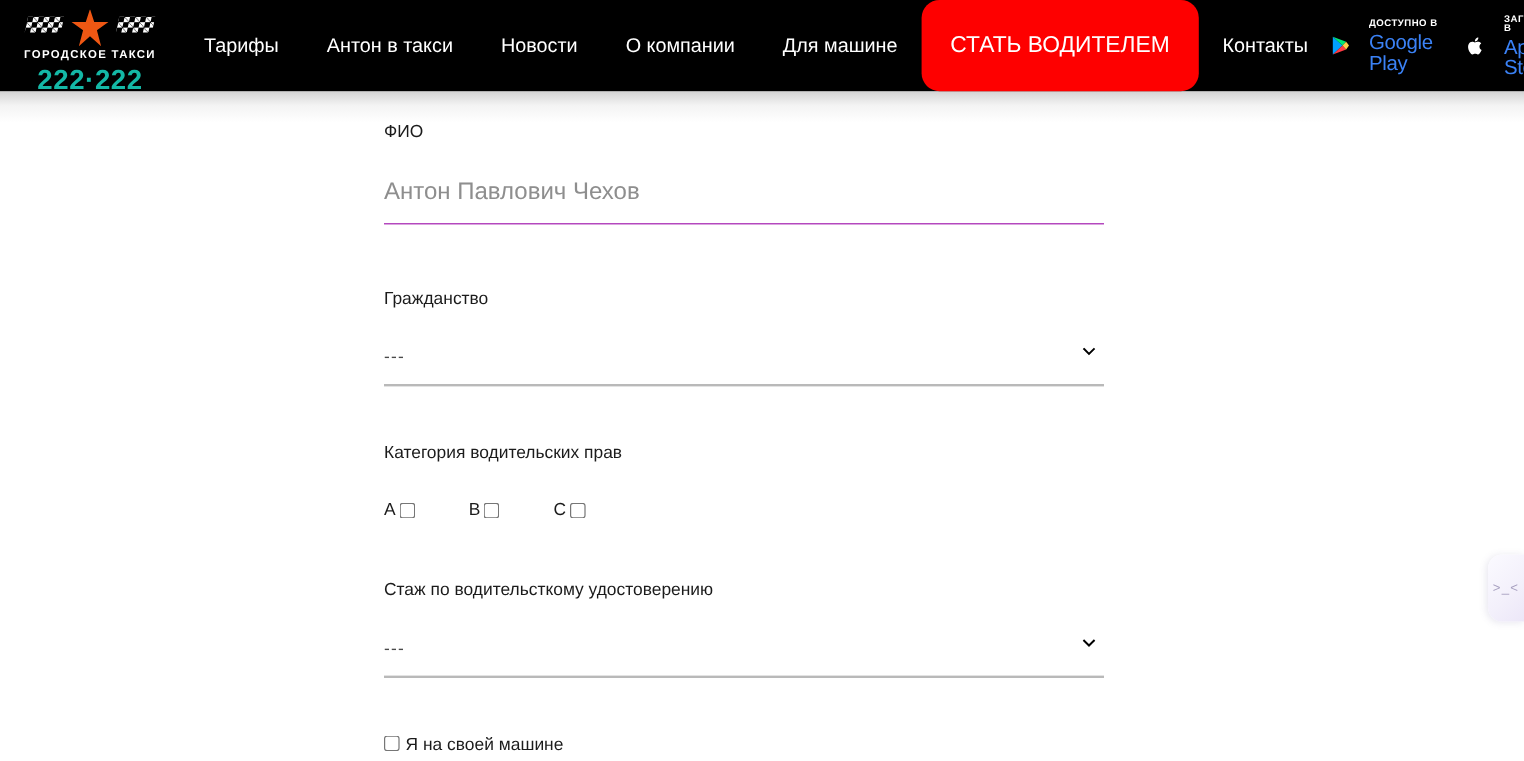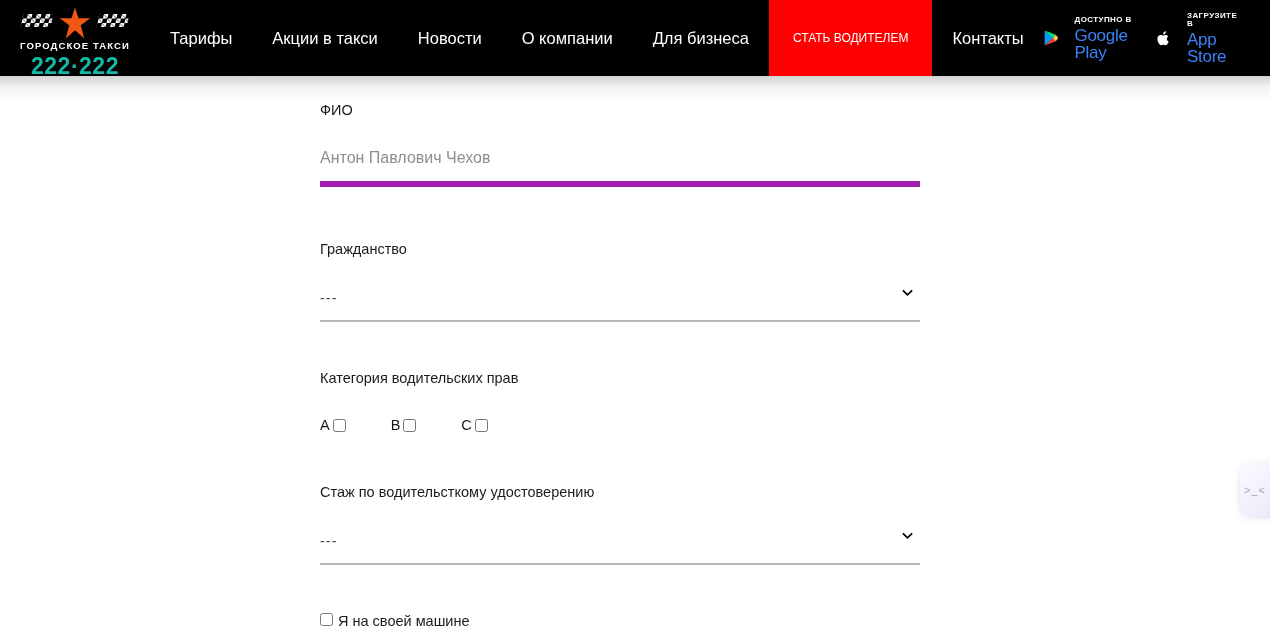--- a/index.html
+++ b/index.html
@@ -91,22 +91,23 @@
     align-items: center;
     color: #ffffff;
     font-size: 16.5px;
     padding: 4px 20px;
     white-space: nowrap;
     cursor: pointer;
     text-decoration: none;
   }
   .nav-item.highlight {
     background: #fe0000;
-    font-size: 12px;
+    font-size: 19px;
     padding: 0 24px;
+    border-radius: 15px;
   }
 
   
   #stores {
     margin-left: auto;
     display: flex;
     align-items: center;
     gap: 22px;
     padding-right: 48px;
   }
@@ -138,24 +139,24 @@
   .field { width: 600px; margin-bottom: 0; }
   .field-label {
     font-size: 14.5px;
     color: #1b1b1b;
     margin-bottom: 30px;
     line-height: 1.2;
   }
   .text-input {
     width: 600px;
     border: none;
-    border-bottom: 6px solid #a21caf;
+    border-bottom: 1px solid #a21caf;
     outline: none;
     font-family: "Liberation Sans", sans-serif;
-    font-size: 16px;
+    font-size: 20px;
     color: #1b1b1b;
     padding: 0 0 14px 0;
     background: transparent;
     display: block;
   }
   .text-input::placeholder { color: #8e8e8e; opacity: 1; }
 
   .select-wrap {
     width: 600px;
     position: relative;
@@ -228,24 +229,24 @@
       <span class="checker left"></span>
       <span class="star"></span>
       <span class="checker right"></span>
     </div>
     <div class="logo-sub">ГОРОДСКОЕ ТАКСИ</div>
     <div class="logo-phone">222·222</div>
   </div>
 
   <div id="nav">
     <a class="nav-item">Тарифы</a>
-    <a class="nav-item">Акции в такси</a>
+    <a class="nav-item">Антон в такси</a>
     <a class="nav-item">Новости</a>
     <a class="nav-item">О компании</a>
-    <a class="nav-item">Для бизнеса</a>
+    <a class="nav-item">Для машине</a>
     <a class="nav-item highlight">СТАТЬ ВОДИТЕЛЕМ</a>
     <a class="nav-item">Контакты</a>
   </div>
 
   <div id="stores">
     <div class="store-badge">
       <svg width="22" height="24" viewBox="0 0 22 24">
         <polygon points="1,1 13,12 1,23" fill="#00a0ff"></polygon>
         <polygon points="1,1 13,12 17.5,7.2" fill="#00e676"></polygon>
         <polygon points="13,12 17.5,16.8 1,23" fill="#ff3a44"></polygon>

